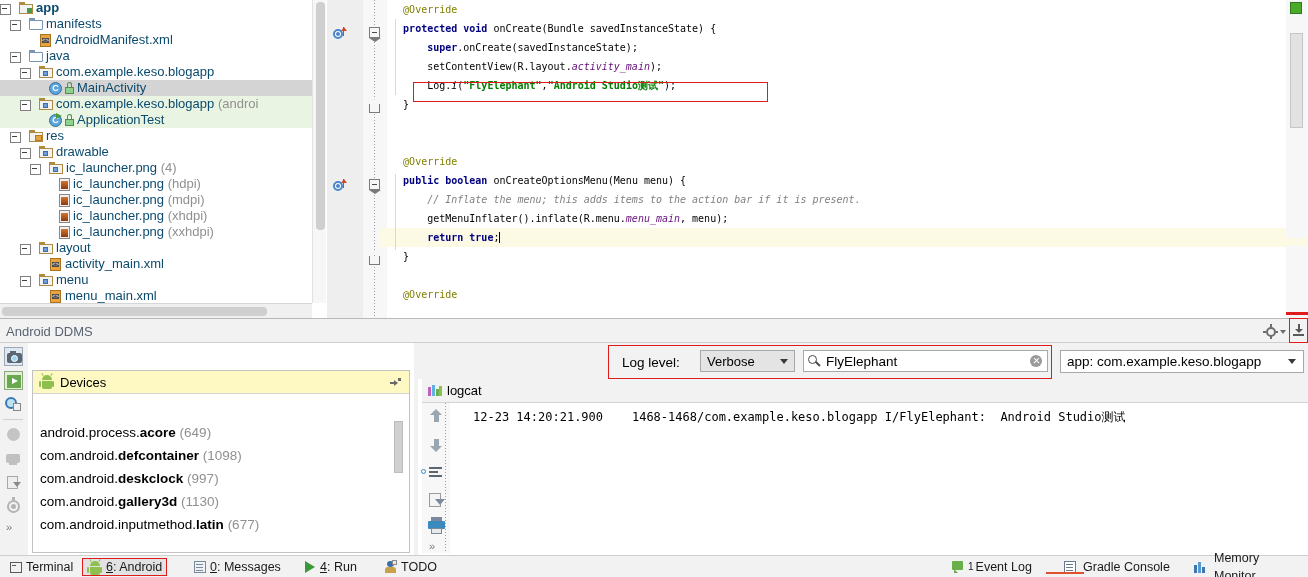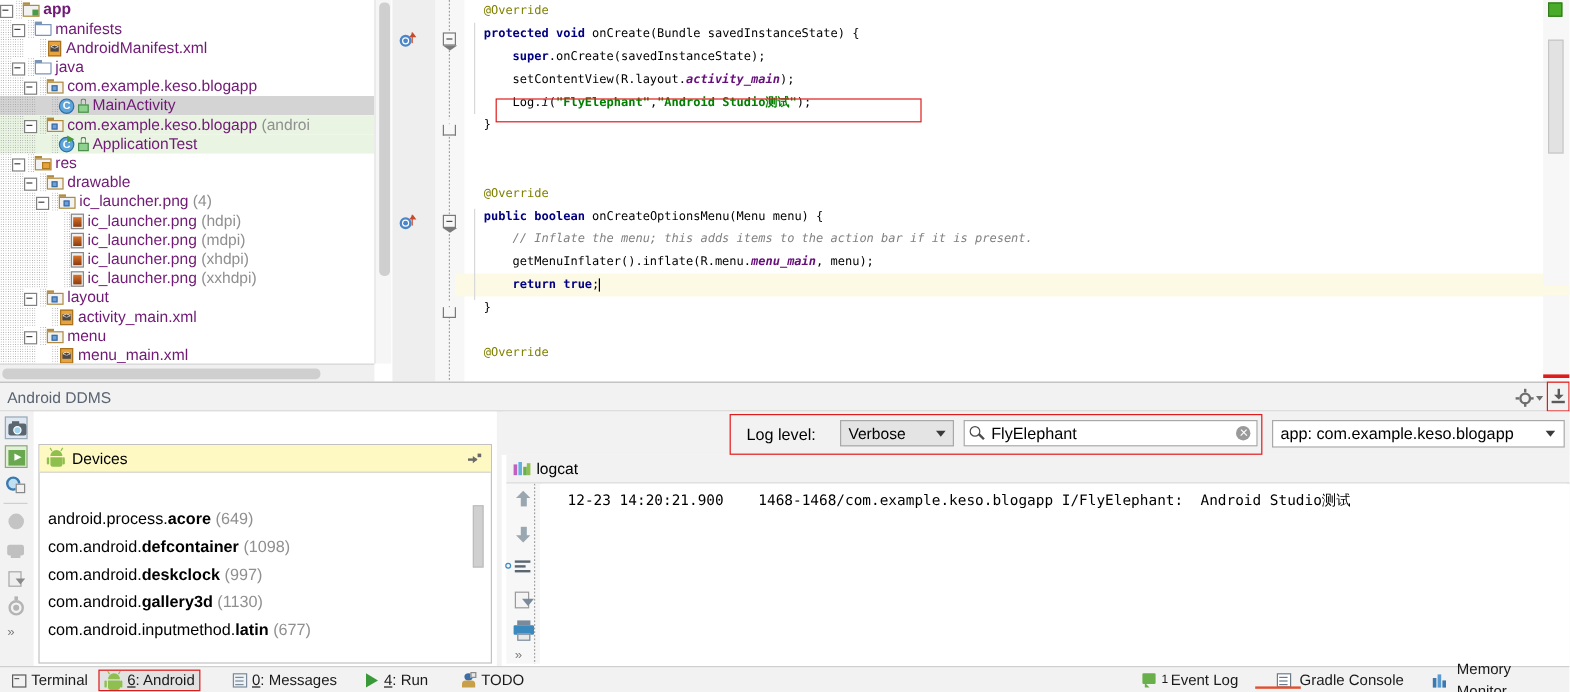--- a/index.html
+++ b/index.html
@@ -94,21 +94,21 @@
   .ic-lock .b { position:absolute; left:0; top:5px; width:9px; height:7px;
       background:#8fd18f; border:1px solid #4f8f4f; }
   .ic-lock .s { position:absolute; left:2px; top:0px; width:5px; height:6px;
       border:1px solid #4f8f4f; border-bottom:none; border-radius:3px 3px 0 0; }
   
   .ic-png { width: 11px; height: 13px; }
   .ic-png .p { position:absolute; left:0; top:0; width:11px; height:13px;
       background:#f0f0f0; border:1px solid #888; }
   .ic-png .i { position:absolute; left:2px; top:3px; width:7px; height:8px;
       background:linear-gradient(#d8742b,#8a3a10); }
-  .tlabel { color:#701a75; }
+  .tlabel { color:#0c4a6e; }
   .tdim { color:#909090; }
   .tbold { font-weight: bold; }
 
   
   #tree-hscroll {
     position:absolute; left:0; top:303px; width:312px; height:15px;
     background:#f0f0f0; border-top:1px solid #d6d6d6;
   }
   #tree-hscroll .thumb {
     position:absolute; left:2px; top:3px; width:265px; height:9px;
@@ -186,21 +186,21 @@
     position:absolute; left:52px; top:0; width:921px; height:318px;
     font-family:"DejaVu Sans Mono", monospace; font-size:10px;
     line-height:19px; white-space:pre; color:#000; overflow:hidden;
   }
   .cl { height:19px; padding-left:0; }
   .cl.hl { background:#fcfae4; }
   .k { color:#000080; font-weight:bold; }
   .ann { color:#808000; }
   .str { color:#008000; font-weight:bold; }
   .cmt { color:#808080; font-style:italic; }
-  .fld { color:#660e7a; font-weight:bold; font-style:italic; }
+  .fld { color:#660e7a; font-weight:normal; font-style:italic; }
   .mth { color:#000; font-style:italic; }
   .indent-guide {
     position:absolute; left:68px; top:19px; width:1px; height:76px; background:#d8d8d8;
   }
   .indent-guide2 {
     position:absolute; left:68px; top:174px; width:1px; height:76px; background:#d8d8d8;
   }
   #redbox-code {
     position:absolute; left:86px; top:82px; width:355px; height:20px;
     border:1.5px solid #e01b1b; pointer-events:none;

